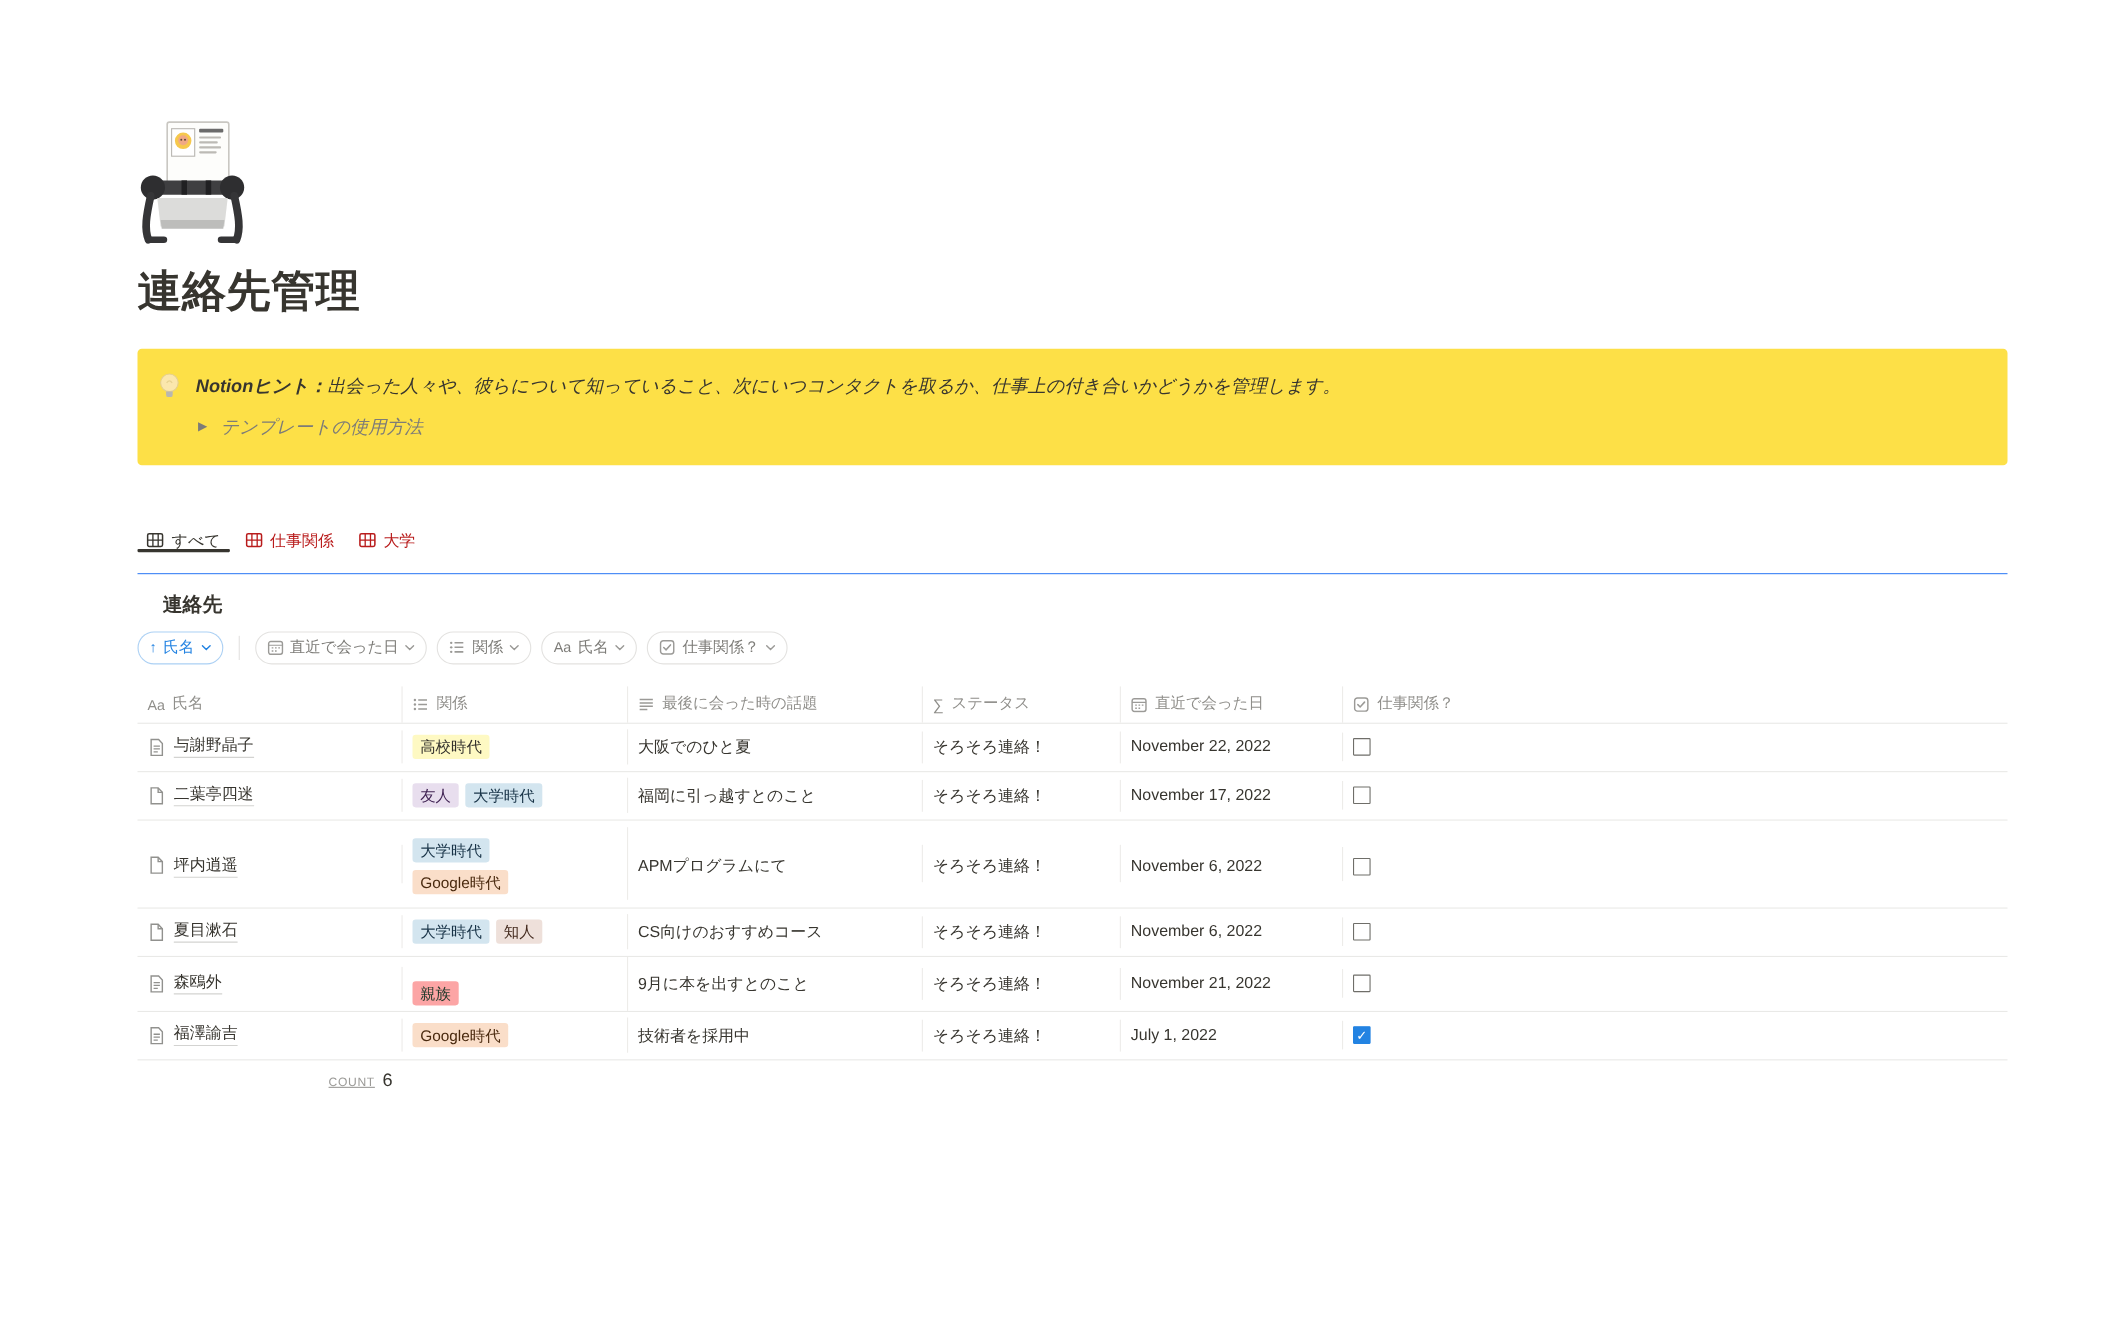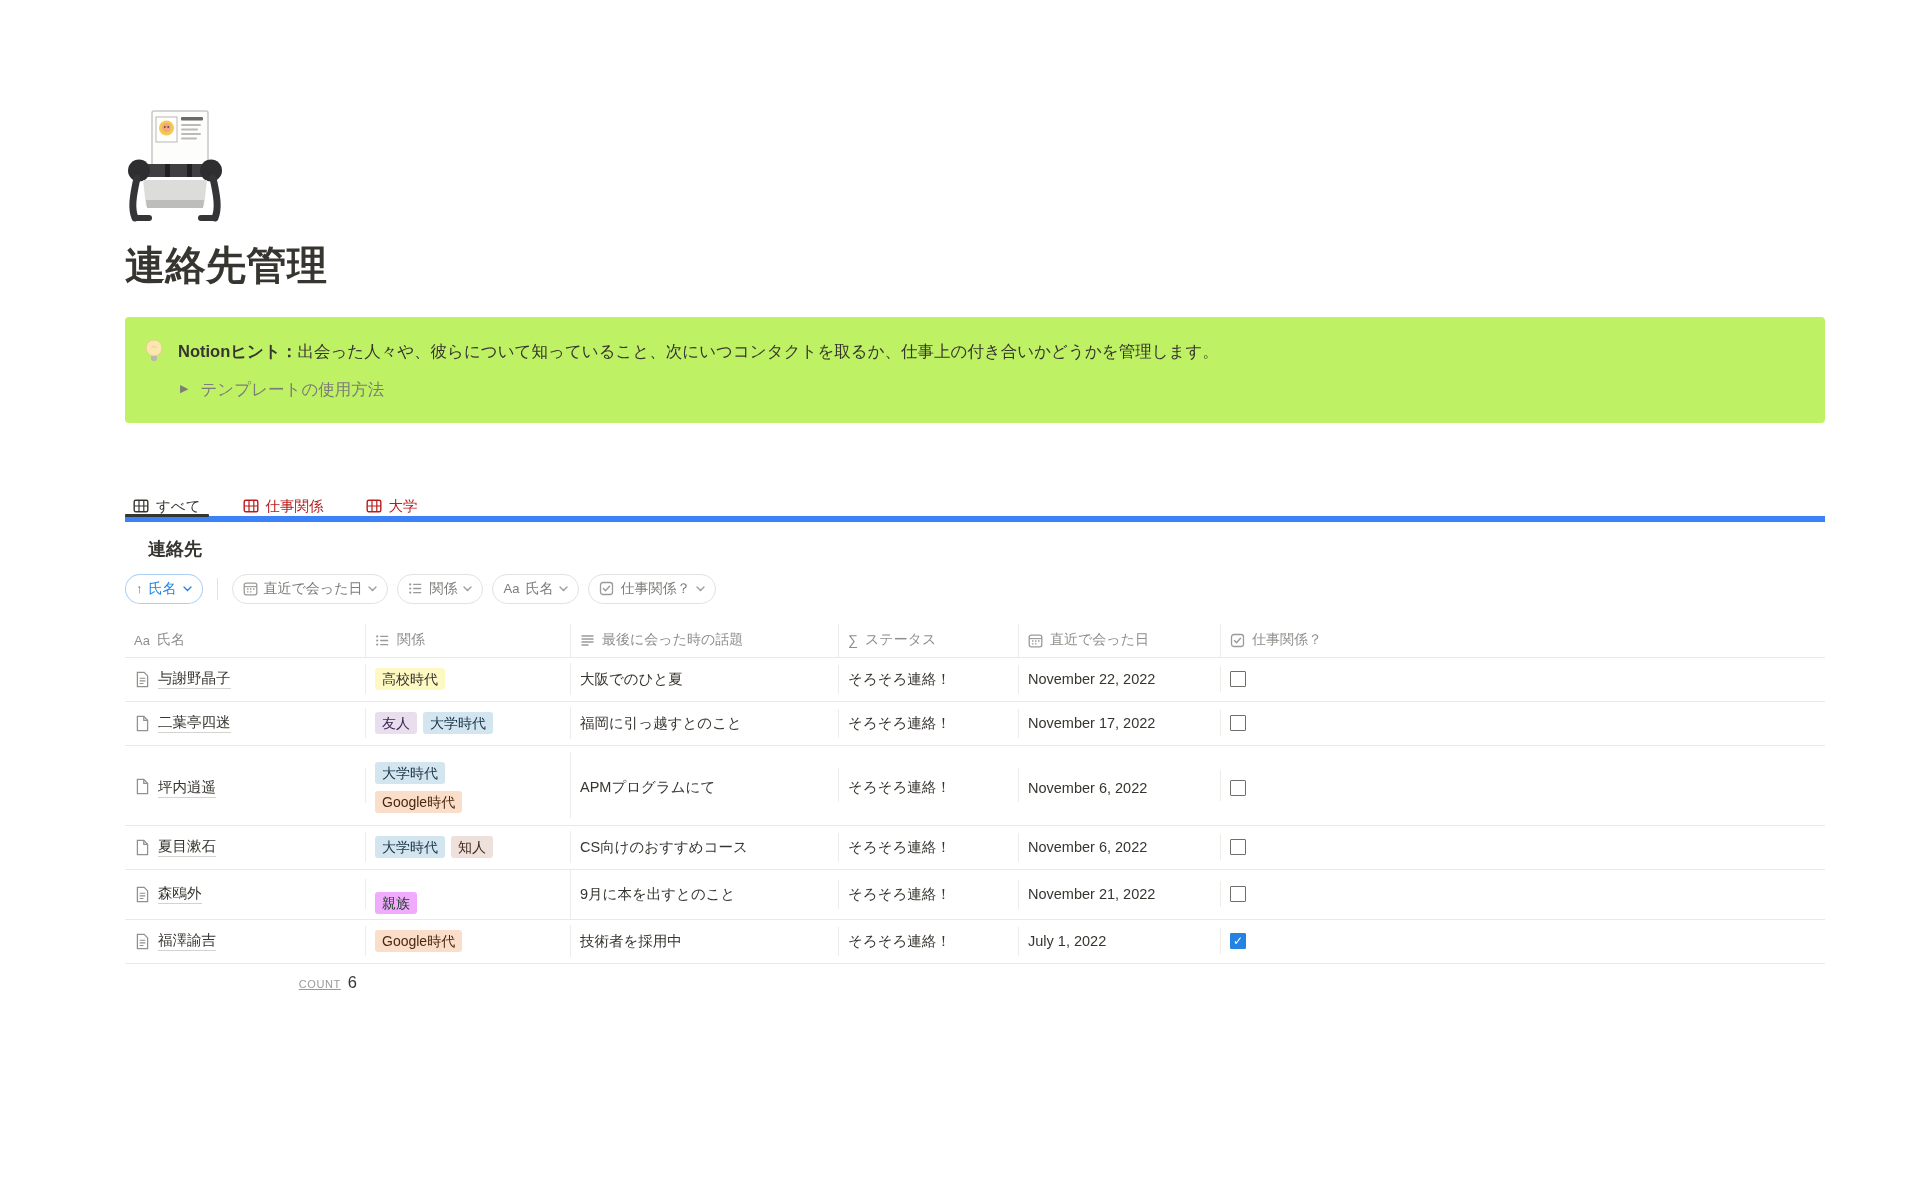--- a/index.html
+++ b/index.html
@@ -15,36 +15,36 @@
   .page-icon{width:100px;height:118px;display:block;}
 
   
   .page-title{
     font-size:40px;font-weight:700;line-height:50px;
     margin-top:14px;letter-spacing:.5px;
   }
 
   
   .callout{
-    margin-top:16px;background:#bef264;border-radius:4px;
-    padding:21px 18px 21px 19px;font-size:16.5px;line-height:26px;
+    margin-top:16px;background:#fde047;border-radius:4px;
+    padding:21px 18px 21px 19px;font-size:16.5px;line-height:26px;font-style:italic;
   }
   .callout-line1{display:flex;align-items:flex-start;gap:14px;}
   .bulb{width:20px;height:26px;display:inline-flex;align-items:center;justify-content:center;flex:none;}
   .callout-bold{font-weight:700;}
   .callout-toggle{
     display:flex;align-items:center;gap:12px;margin-top:12px;margin-left:36px;
     color:#7d7c78;cursor:pointer;
   }
   .toggle-arrow{font-size:11px;line-height:1;color:#7d7c78;}
 
   
   .tabbar{
-    margin-top:59px;display:flex;align-items:flex-end;gap:26px;
-    border-bottom:6px solid #3b82f6;height:40px;box-sizing:border-box;
+    margin-top:59px;display:flex;align-items:flex-start;gap:6px;
+    border-bottom:1px solid #3b82f6;height:40px;box-sizing:border-box;
   }
   .tab{
     display:flex;align-items:center;gap:7px;padding:0 8px;font-size:14.5px;
     color:#b91c1c;cursor:pointer;position:relative;
   }
   .tab.active{color:#37352f;font-weight:500;}
   .tab.active::after{
     content:"";position:absolute;left:0;right:0;bottom:-1px;height:2.5px;background:#37352f;border-radius:1px;
   }
   .tab svg{display:block;}
@@ -376,21 +376,21 @@
         <div class="trow">
           <div class="td name col-0">
             <svg width="17" height="17" viewBox="0 0 16 16">
               <path d="M3.2 1.2 h6.4 L12.8 4.6 V14.8 H3.2 Z" fill="none" stroke="#91918e" stroke-width="1.2"></path>
               <path d="M5.3 6.8 h5.4 M5.3 9.3 h5.4 M5.3 11.8 h3.6" stroke="#91918e" stroke-width="1.1"></path>
             </svg>
             <span class="nm">森鴎外</span>
           </div>
           <div class="td col-1">
             <div class="tags">
-              <span class="tag" style="background: #f0abfc; color: rgb(28, 56, 41); margin-top: 17px;">親族</span>
+              <span class="tag" style="background: #fca5a5; color: rgb(28, 56, 41); margin-top: 17px;">親族</span>
             </div>
           </div>
           <div class="td col-2">9月に本を出すとのこと</div>
           <div class="td col-3">そろそろ連絡！</div>
           <div class="td col-4">November 21, 2022</div>
           <div class="td chk col-5">
             <div class="cb"></div>
           </div>
         </div>
         <div class="trow">

